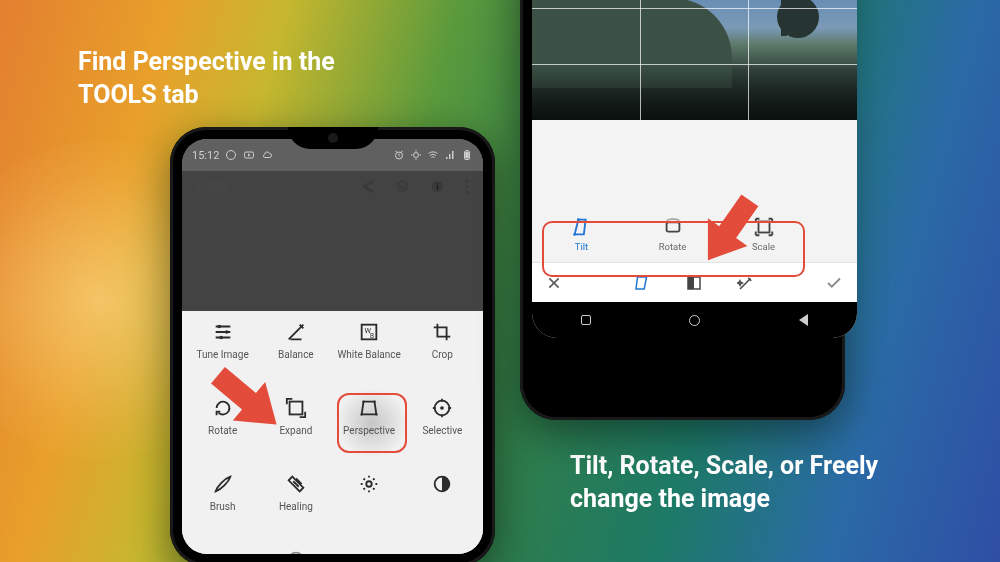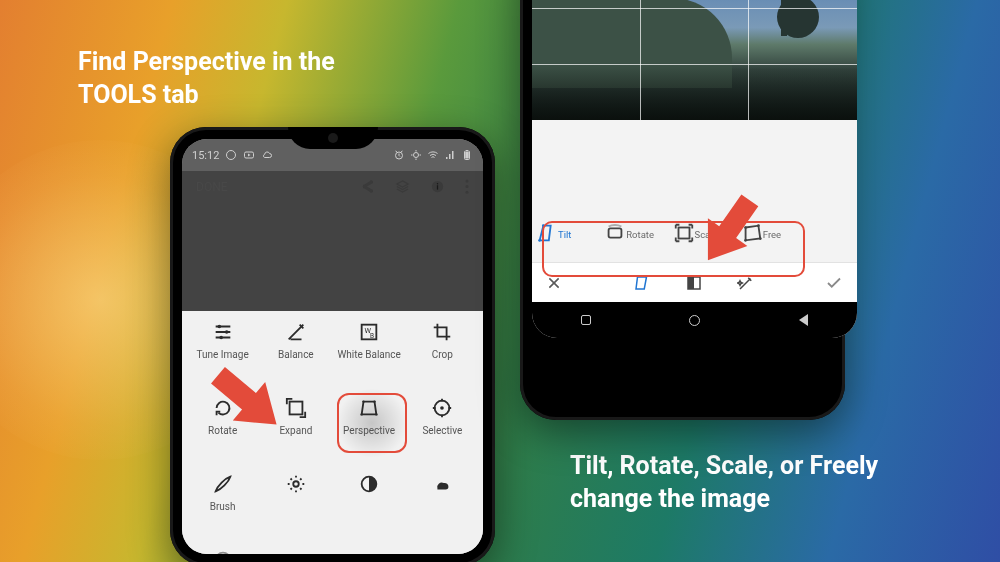--- a/index.html
+++ b/index.html
@@ -202,20 +202,21 @@
   .rp-toolbar {
     display:flex;
     height: 56px;
     align-items:center;
     background:#f3f3f3;
     padding: 0 4px;
   }
   .rp-tool {
     flex:1;
     display:flex;
+    flex-direction:column;
     align-items:center;
     font-size:9.5px;
     color:#6a6a6a;
   }
   .rp-tool .ticon { width:22px; height:22px; margin-bottom:3px; display:flex; align-items:center; justify-content:center; }
   .rp-tool.active { color:#2076d2; }
   .rp-tool.active .ticon { color:#2076d2; }
   .rp-tool:not(.active) .ticon { color:#444; }
 
   .rp-actionbar {
@@ -399,20 +400,29 @@
             </span>
             <span class="tlabel">Selective</span>
           </div>
           <div class="tool">
             <span class="ticon">
               <svg viewBox="0 0 24 24" width="22" height="22">
                 <path d="M4 20c2-6 10-14 16-16-2 6-10 14-16 16z" stroke="currentColor" stroke-width="2" fill="none"></path>
               </svg>
             </span>
             <span class="tlabel">Brush</span>
+          </div>
+          <div class="tool">
+            <span class="ticon">
+              <svg viewBox="0 0 24 24" width="22" height="22">
+                <path d="M8 4l12 12-4 4L4 8z" stroke="currentColor" stroke-width="2" fill="none"></path>
+                <path d="M9 9l6 6M12 6l6 6" stroke="currentColor" stroke-width="2" fill="none"></path>
+              </svg>
+            </span>
+            <span class="tlabel">Healing</span>
           </div>
           <div class="tool partial">
             <span class="ticon">
               <svg viewBox="0 0 24 24" width="22" height="22">
                 <circle cx="12" cy="12" r="3" stroke="currentColor" stroke-width="2" fill="none"></circle>
                 <path d="M12 3v2M12 19v2M3 12h2M19 12h2M6 6l1.5 1.5M18 18l-1.5-1.5M18 6l-1.5 1.5M6 18l1.5-1.5" stroke="currentColor" stroke-width="2" fill="none"></path>
               </svg>
             </span>
           </div>
           <div class="tool partial">
@@ -485,32 +495,20 @@
         </div>
         <div class="rp-tool">
           <span class="ticon">
             <svg viewBox="0 0 24 24" width="22" height="22">
               <rect x="6" y="6" width="12" height="12" stroke="currentColor" stroke-width="2" fill="none"></rect>
               <path d="M3 3h4M3 3v4M21 21h-4M21 21v-4M21 3h-4M21 3v4M3 21h4M3 21v-4" stroke="currentColor" stroke-width="2" fill="none"></path>
             </svg>
           </span>
           <span>Scale</span>
         </div>
-        <div class="rp-tool">
-          <span class="ticon">
-            <svg viewBox="0 0 24 24" width="22" height="22">
-              <path d="M5 6l14-2 2 14-16 2z" stroke="currentColor" stroke-width="2" fill="none"></path>
-              <circle cx="5" cy="6" r="1.5" fill="currentColor"></circle>
-              <circle cx="19" cy="4" r="1.5" fill="currentColor"></circle>
-              <circle cx="21" cy="18" r="1.5" fill="currentColor"></circle>
-              <circle cx="5" cy="20" r="1.5" fill="currentColor"></circle>
-            </svg>
-          </span>
-          <span>Free</span>
-        </div>
         <div style="width: 44px;"></div>
       </div>
     <div class="toolbar-highlight"></div>
 
     <div class="rp-actionbar">
       <svg width="16" height="16" viewBox="0 0 24 24">
           <path d="M5 5l14 14M19 5L5 19" stroke="#5a5a5a" stroke-width="2.4"></path>
         </svg>
       <div class="mid">
         <svg width="18" height="18" class="active" viewBox="0 0 24 24">

